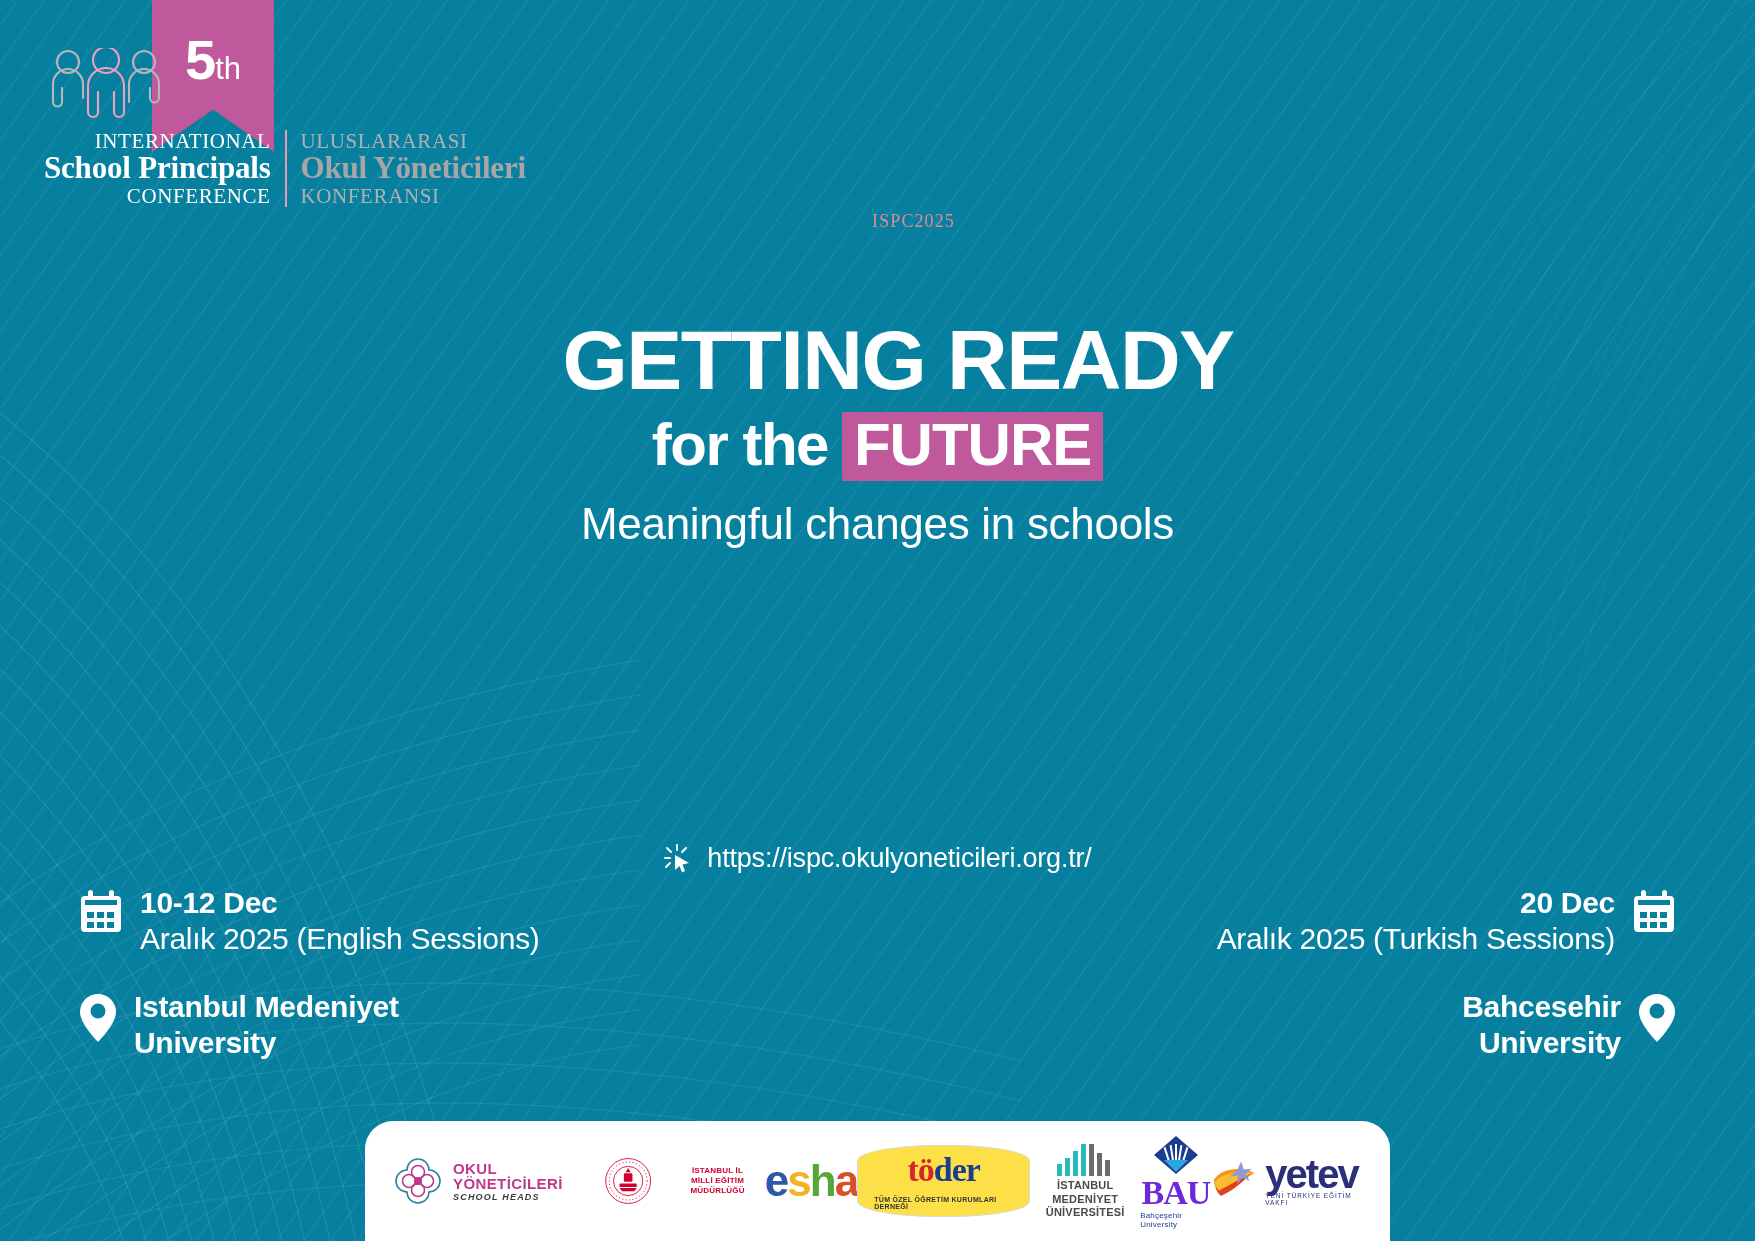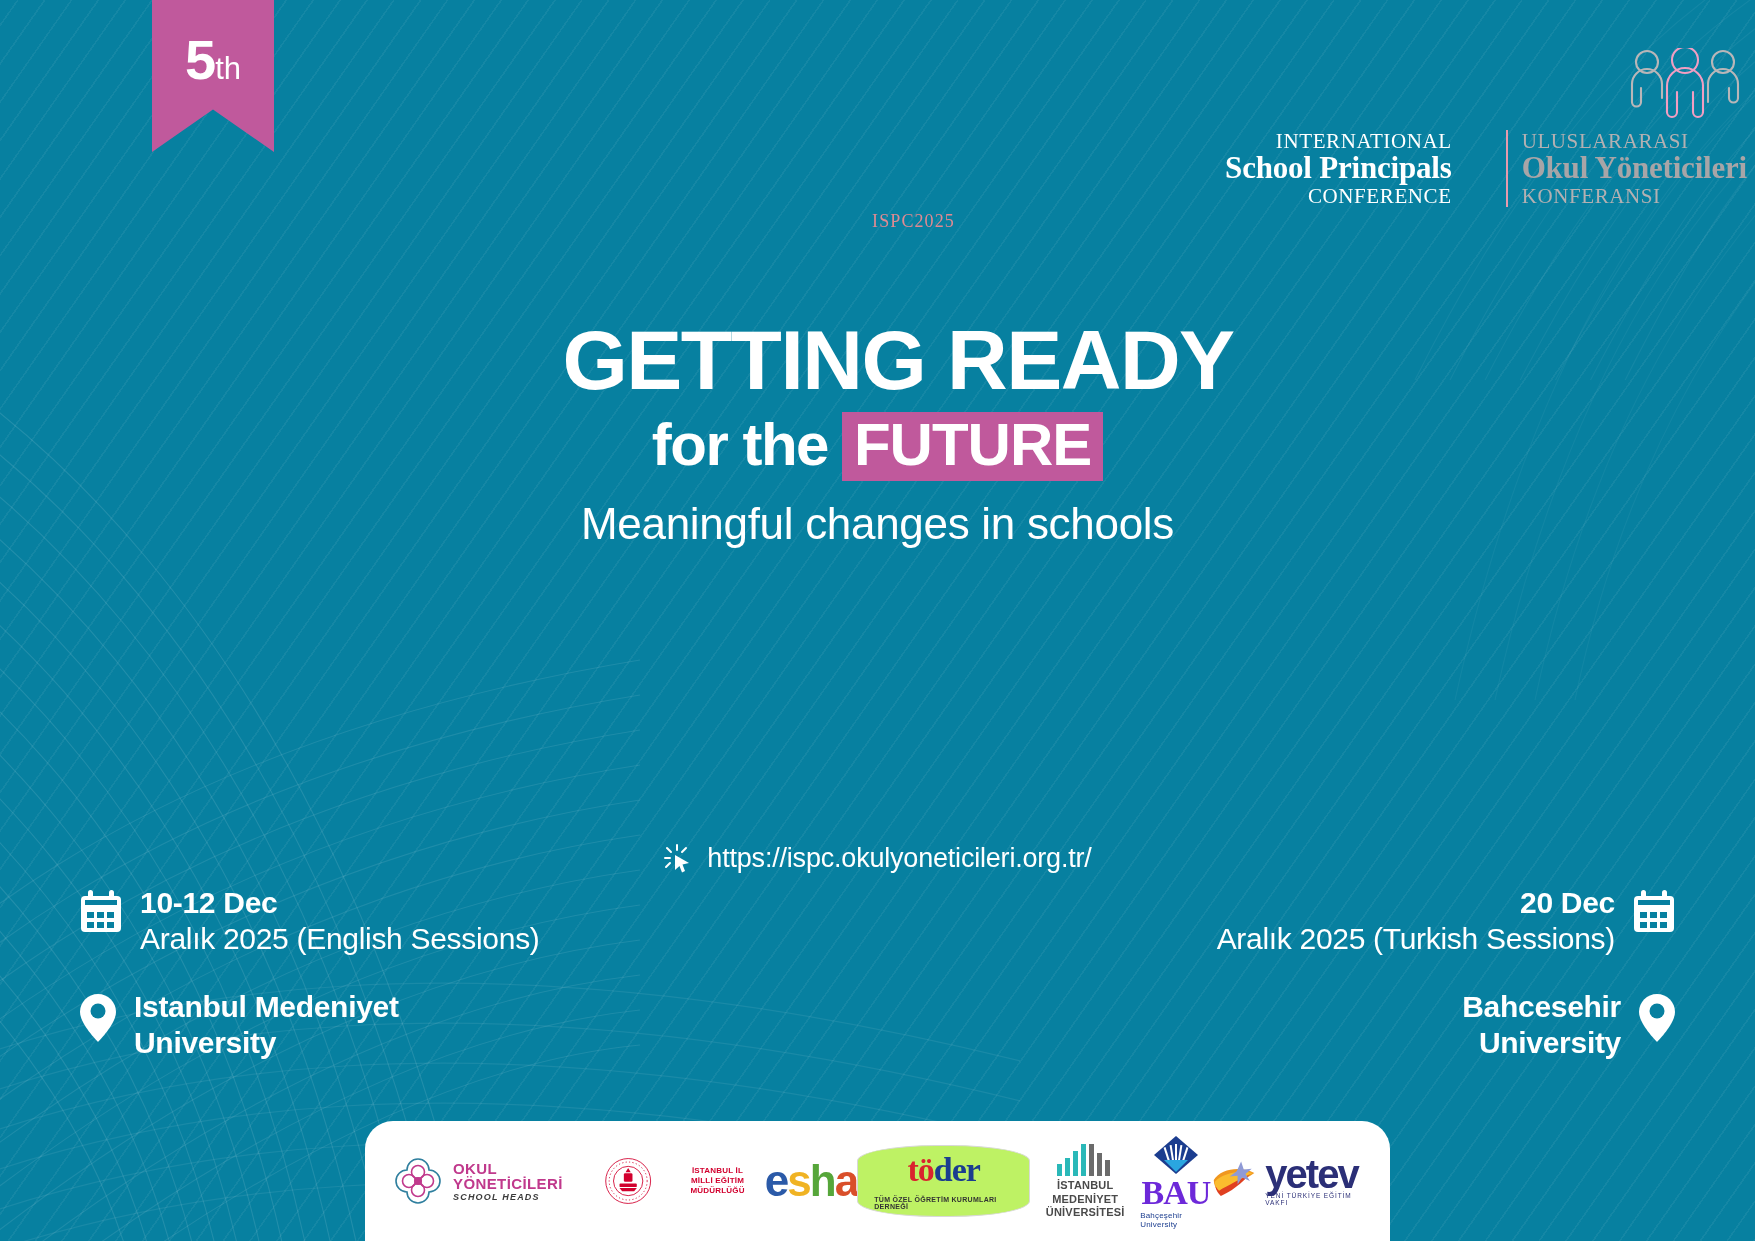--- a/index.html
+++ b/index.html
@@ -44,35 +44,34 @@
     display:flex; align-items:flex-start; justify-content:center;
     padding-top:32px;
   }
   .ribbon-text { color:#ffffff; line-height:1; white-space:nowrap; }
   .ribbon-num  { font-size:56px; font-weight:bold; letter-spacing:-1px; }
   .ribbon-suf  { font-size:31px; font-weight:normal; }
 
   
   .logo-block {
     position:absolute; left:0; right:8px; top:48px;
-    display:flex; flex-direction:column; align-items:flex-end;padding-left:44px;
+    display:flex; flex-direction:column; align-items:flex-start;padding-left:44px;
   }
   .logo-people { width:124px; height:76px; display:block; margin-bottom:6px; }
   .logo-words {
     display:flex; align-items:stretch;
   }
   .logo-en {
     text-align:right; padding-right:14px;
     display:flex; flex-direction:column; justify-content:center;
   }
   .logo-tr {
     text-align:left; padding-left:14px;
     display:flex; flex-direction:column; justify-content:center;
     border-left:2px solid #e79aad;
-    margin-left:40px;
   }
   .logo-sm-en { font-family:"Liberation Serif", serif; font-size:21px; letter-spacing:.6px; color:#ffffff; line-height:1.06; font-weight:normal;}
   .logo-big-en{ font-family:"Liberation Serif", serif; font-size:31px; font-weight:bold; color:#ffffff; line-height:1.05; letter-spacing:-.2px;}
   .logo-sm-tr { font-family:"Liberation Serif", serif; font-size:21px; letter-spacing:.6px; color:#b3b0b2; line-height:1.06; font-weight:normal;}
   .logo-big-tr{ font-family:"Liberation Serif", serif; font-size:31px; font-weight:bold; color:#a8a5a7; line-height:1.05; letter-spacing:-.2px;}
   .logo-code {
     font-family:"Liberation Serif", serif;
     font-size:18px; color:#e08a92; letter-spacing:1.1px;
     margin-top:4px; text-align:center; width:100%;
     padding-left:36px;
@@ -169,21 +168,21 @@
   .sp-meb { flex-direction:row; gap:18px;margin-left:41px; }
   .sp-meb-t { font-size:8px; color:#d2002e; font-weight:bold; text-align:center; line-height:1.25; letter-spacing:.2px;}
 
   .sp-esha { font-size:44px; font-weight:bold; letter-spacing:-2px; }
   .sp-esha .c1 { color:#2b5aa8; }
   .sp-esha .c3 { color:#f0b323; }
   .sp-esha .c4 { color:#56a63a; }
   .sp-esha .c5 { color:#d94f2a; }
 
   .sp-toder {
-    flex-direction:column; background:#bef264;
+    flex-direction:column; background:#fde047;
     border:1px solid #d8d8d8; border-radius:46%/22%;
     padding:8px 16px 6px 16px; gap:8px;
   }
   .sp-toder-1 { font-family:"Liberation Serif", serif; font-size:34px; font-weight:bold; letter-spacing:-1px; line-height:.95;}
   .sp-toder-1 .r { color:#d9232e; }
   .sp-toder-1 .b { color:#1b3d8f; }
   .sp-toder-2 { font-size:7px; font-weight:bold; color:#333; letter-spacing:.3px; margin-top:2px;}
 
   .sp-imu { flex-direction:column; gap:3px; }
   .sp-imu-t { font-size:11px; font-weight:bold; color:#4a4a4a; text-align:center; line-height:1.25; letter-spacing:.2px;}

